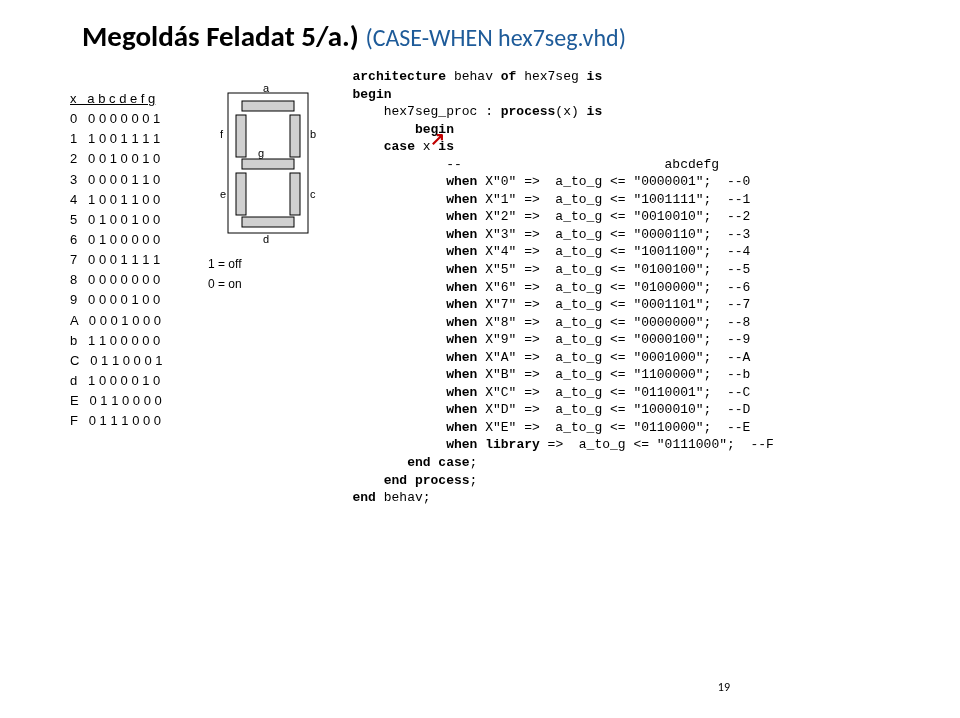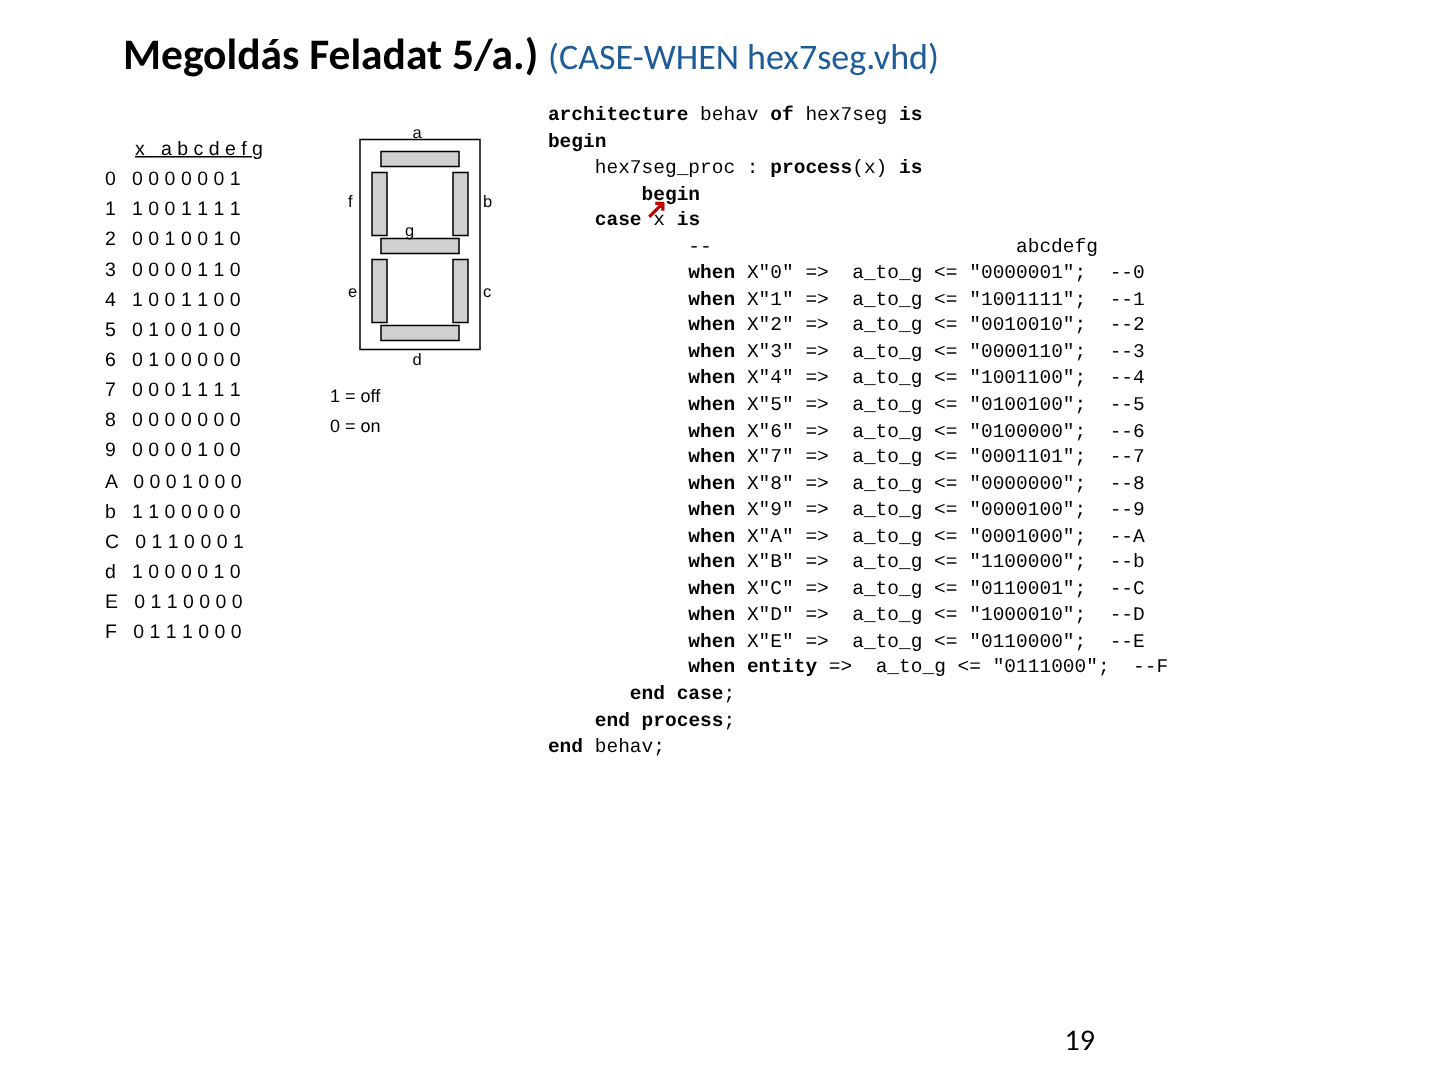--- a/index.html
+++ b/index.html
@@ -52,43 +52,43 @@
     align-items: flex-start;
     margin-top: 15px;
   }
   .truth {
     font-family: Arial, sans-serif;
     font-size: 13px;
     line-height: 1.55;
     white-space: pre;
     margin-top: 6px;
   }
-  .truth .hdr { text-decoration: underline; margin-left: 20px; }
+  .truth .hdr { text-decoration: underline; }
   
   .sevenseg {
     width: 180px;
     margin-left: 10px;
     font-family: Arial, sans-serif;
     font-size: 12px;
   }
   .seg-svg { display:block; margin:0 auto; }
   .arrow {
     position: absolute;
     top: 128px;
     left: 430px;
     color: #c00000;
     font-size: 18px;
     font-weight: bold;
   }
   .page-num {
     position: absolute;
     right: 30px;
-    bottom: 12px;
+    bottom: 24px;
     font-family: Calibri, Arial, sans-serif;
-    font-size: 20px;
+    font-size: 12px;
   }
 </style>
 </head>
 <body>
 
 <div class="page">
 
   <div class="title">
     <span>Megoldás Feladat 5/a.) </span><span class="paren">(CASE-WHEN hex7seg.vhd)</span>
   </div>
@@ -166,21 +166,21 @@
             <b>when</b> X"5" =&gt;  a_to_g &lt;= "0100100";  --5
             <b>when</b> X"6" =&gt;  a_to_g &lt;= "0100000";  --6
             <b>when</b> X"7" =&gt;  a_to_g &lt;= "0001101";  --7
             <b>when</b> X"8" =&gt;  a_to_g &lt;= "0000000";  --8
             <b>when</b> X"9" =&gt;  a_to_g &lt;= "0000100";  --9
             <b>when</b> X"A" =&gt;  a_to_g &lt;= "0001000";  --A
             <b>when</b> X"B" =&gt;  a_to_g &lt;= "1100000";  --b
             <b>when</b> X"C" =&gt;  a_to_g &lt;= "0110001";  --C
             <b>when</b> X"D" =&gt;  a_to_g &lt;= "1000010";  --D
             <b>when</b> X"E" =&gt;  a_to_g &lt;= "0110000";  --E
-            <b>when</b> <b>entity</b> =&gt;  a_to_g &lt;= "0111000";  --F
+            <b>when</b> <b>library</b> =&gt;  a_to_g &lt;= "0111000";  --F
        <b>end</b> <b>case</b>;
     <b>end</b> <b>process</b>;
 <b>end</b> behav;</div>
     </div>
   </div>
 
   <div class="page-num">19</div>
 </div>
 
 </body></html>

